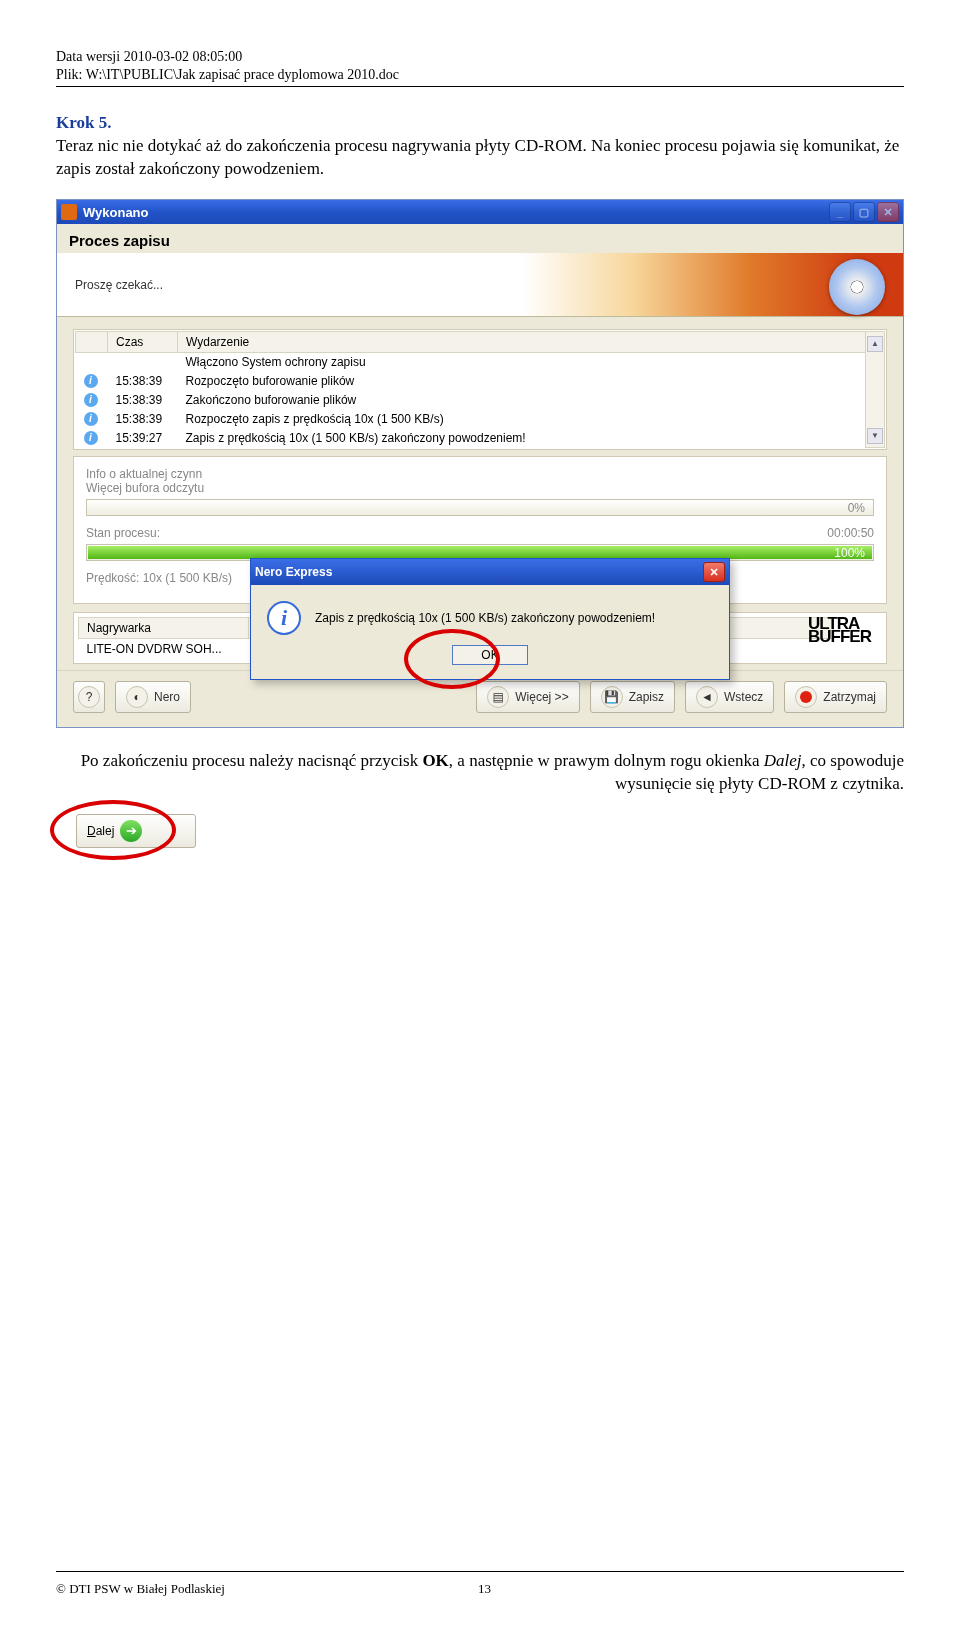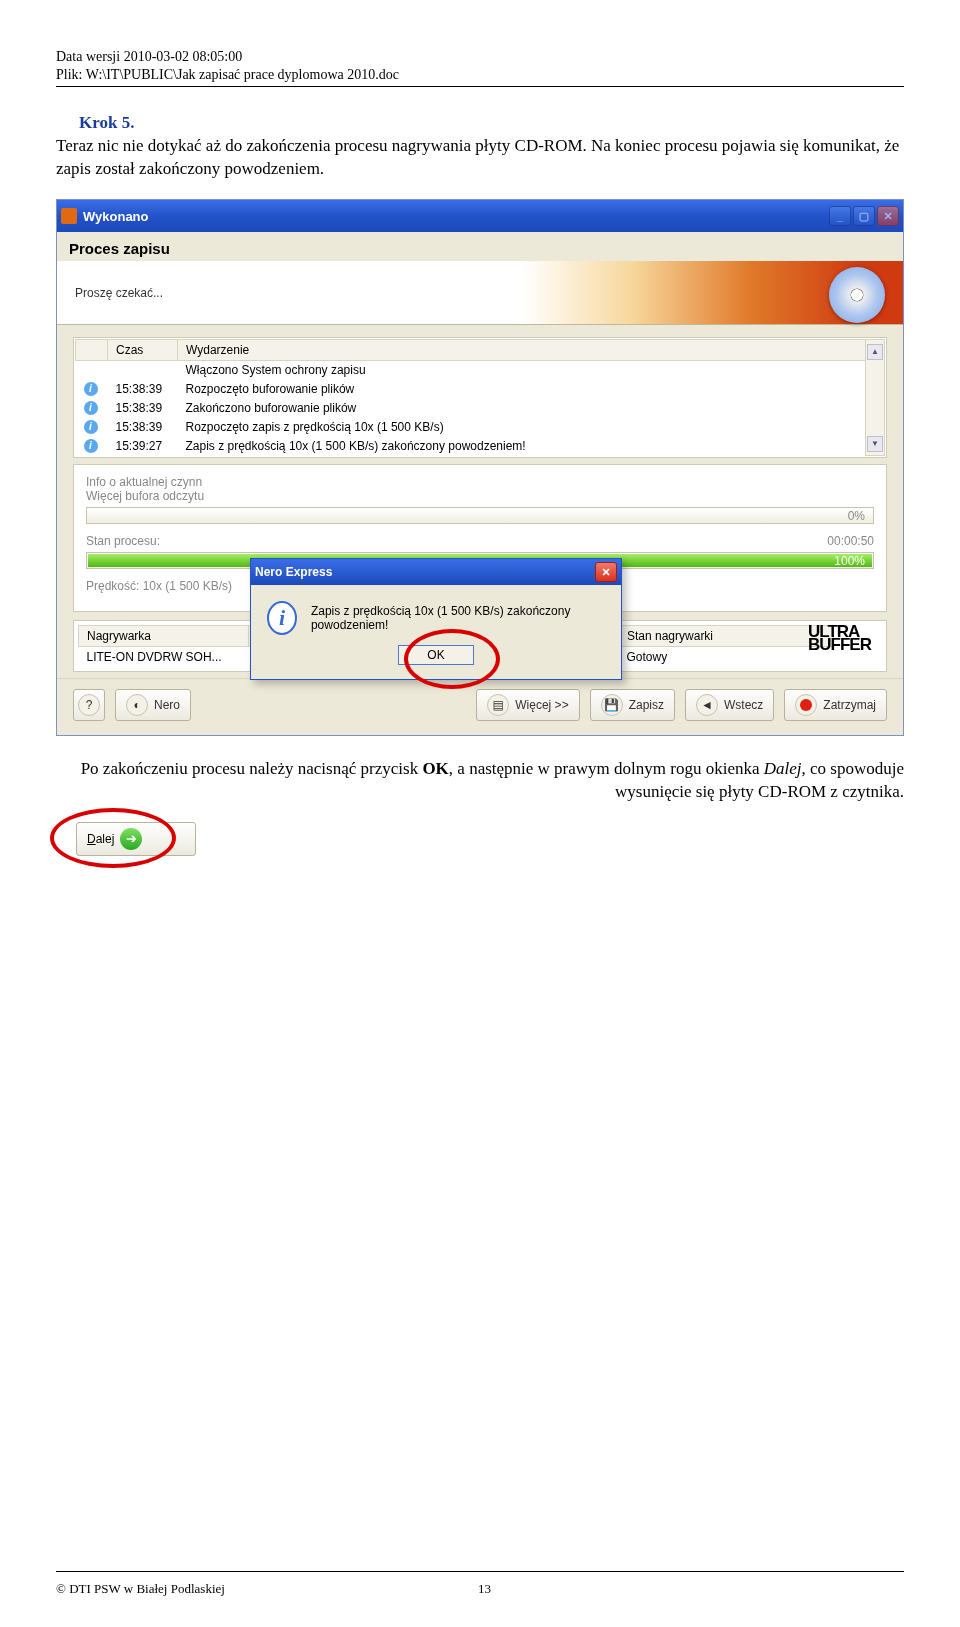--- a/index.html
+++ b/index.html
@@ -6,33 +6,33 @@
   body {
     margin: 0;
     font-family: "Times New Roman", serif;
     background: #fff;
     color: #000;
     width: 960px;
   }
   .page { padding: 48px 56px 30px 56px; min-height: 1627px; position: relative; }
   .doc-header { font-size: 14px; line-height: 1.3; }
   hr.topline { border: none; border-top: 1px solid #000; margin: 2px 0 26px 0; }
-  .step-title { color: #1a3c9c; font-weight: bold; font-size: 17px; margin-bottom: 2px; margin-left: 23px; }
+  .step-title { color: #1a3c9c; font-weight: bold; font-size: 17px; margin-bottom: 2px; }
   .body-text { font-size: 17px; line-height: 1.35; }
 
   
   .win-font { font-family: Tahoma, Arial, sans-serif; }
   .screenshot {
     margin-top: 18px;
     width: 848px;
     background: #ece9d8;
     border: 1px solid #7b93c4;
   }
   .titlebar {
-    height: 32px;
+    height: 24px;
     background: linear-gradient(#3a6ee7 0%, #2353c8 50%, #1d49b9 100%);
     display: flex; align-items: center; padding: 0 4px;
     color: #fff; font-size: 13px; font-weight: bold;
   }
   .titlebar .winicon { width:16px; height:16px; margin-right:6px; background:#e06a12; border-radius:2px; }
   .titlebar .spacer { flex:1; }
   .tbtn { width:22px; height:20px; margin-left:2px; background:linear-gradient(#5a8cf0,#2a5cd0); border:1px solid #1a3a8a; border-radius:3px; display:flex; align-items:center; justify-content:center; font-size:11px; color:#fff;}
   .tbtn.close { background:linear-gradient(#f07a6a,#d83020); border-color:#a02010;}
   .tbtn.dim { opacity:.55;}
 
@@ -89,21 +89,21 @@
     display:flex; align-items:center; gap:6px;
     background:linear-gradient(#fefefe,#eceadf); border:1px solid #b8b29c;
     border-radius:3px; padding:4px 10px; font-size:12px; color:#333;
   }
   .tool-btn .circ { width:22px;height:22px;border-radius:50%;background:#f4f2e8;border:1px solid #c8c3af;display:flex;align-items:center;justify-content:center;font-size:12px;}
   .tool-btn.icon-only { padding:4px;}
   .tool-btn .red-dot{width:12px;height:12px;border-radius:50%;background:#e02010;}
   .toolbar .spacer{flex:1;}
 
   
-  .msgbox { position:absolute; left:250px; top:558px; width:372px; background:#ece9d8; border:1px solid #2353c8; box-shadow:4px 4px 8px rgba(0,0,0,.25); }
+  .msgbox { position:absolute; left:250px; top:558px; width:480px; background:#ece9d8; border:1px solid #2353c8; box-shadow:4px 4px 8px rgba(0,0,0,.25); }
   .msg-title { height:26px; background:linear-gradient(#3a6ee7,#1d49b9); display:flex; align-items:center; color:#fff; font-size:12px; font-weight:bold; padding:0 4px;}
   .msg-title .spacer{flex:1;}
   .msg-body { display:flex; padding:16px 16px 4px; gap:14px; align-items:center; font-size:12px;}
   .info-icon { width:34px;height:34px;border-radius:50%;background:#fff;border:2px solid #356ad8;display:flex;align-items:center;justify-content:center;}
   .info-icon span{color:#356ad8;font-size:22px;font-weight:bold;font-style:italic;font-family:Georgia,serif;}
   .msg-foot{ display:flex; justify-content:center; padding:6px 0 14px; position:relative;}
   .ok-btn{ background:#f4f2e8; border:1px solid #5078c8; padding:2px 28px; font-size:12px;}
   .red-ellipse{ position:absolute; width:96px; height:60px; border:4px solid #d80000; border-radius:50%; left:153px; top:-10px; pointer-events:none;}
 
   

